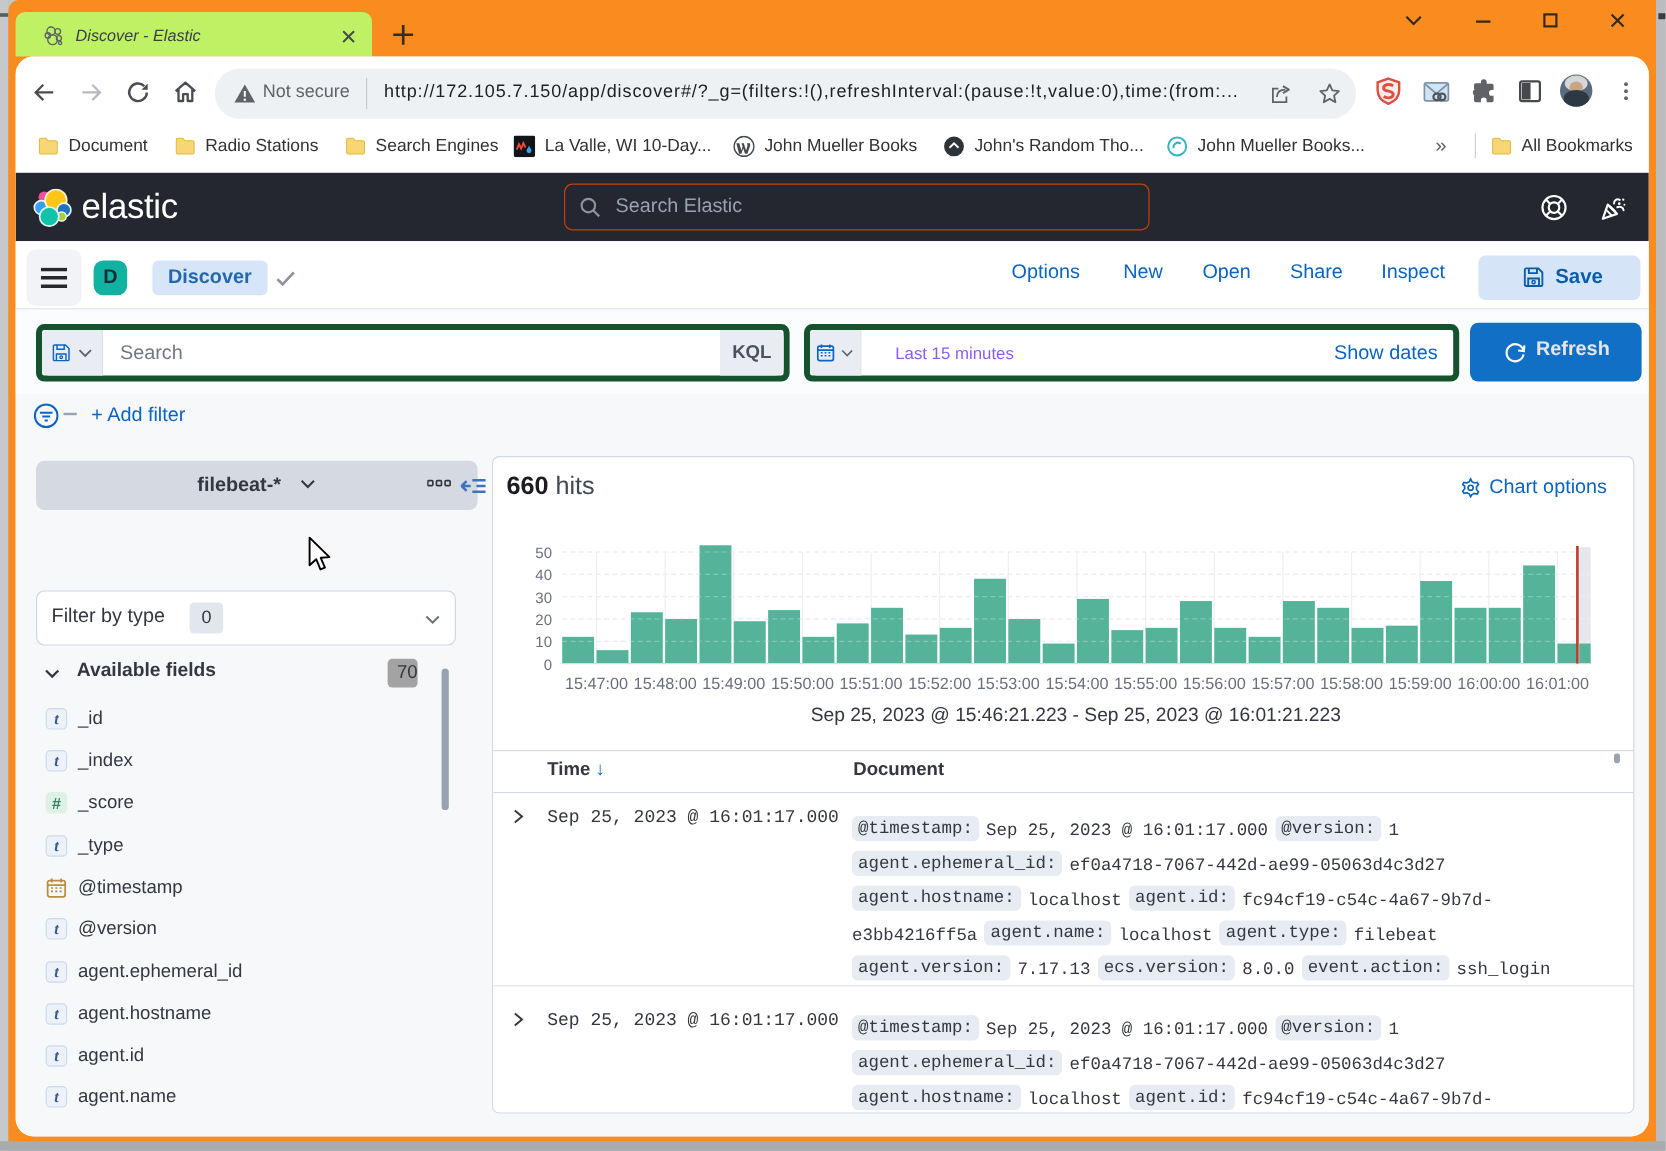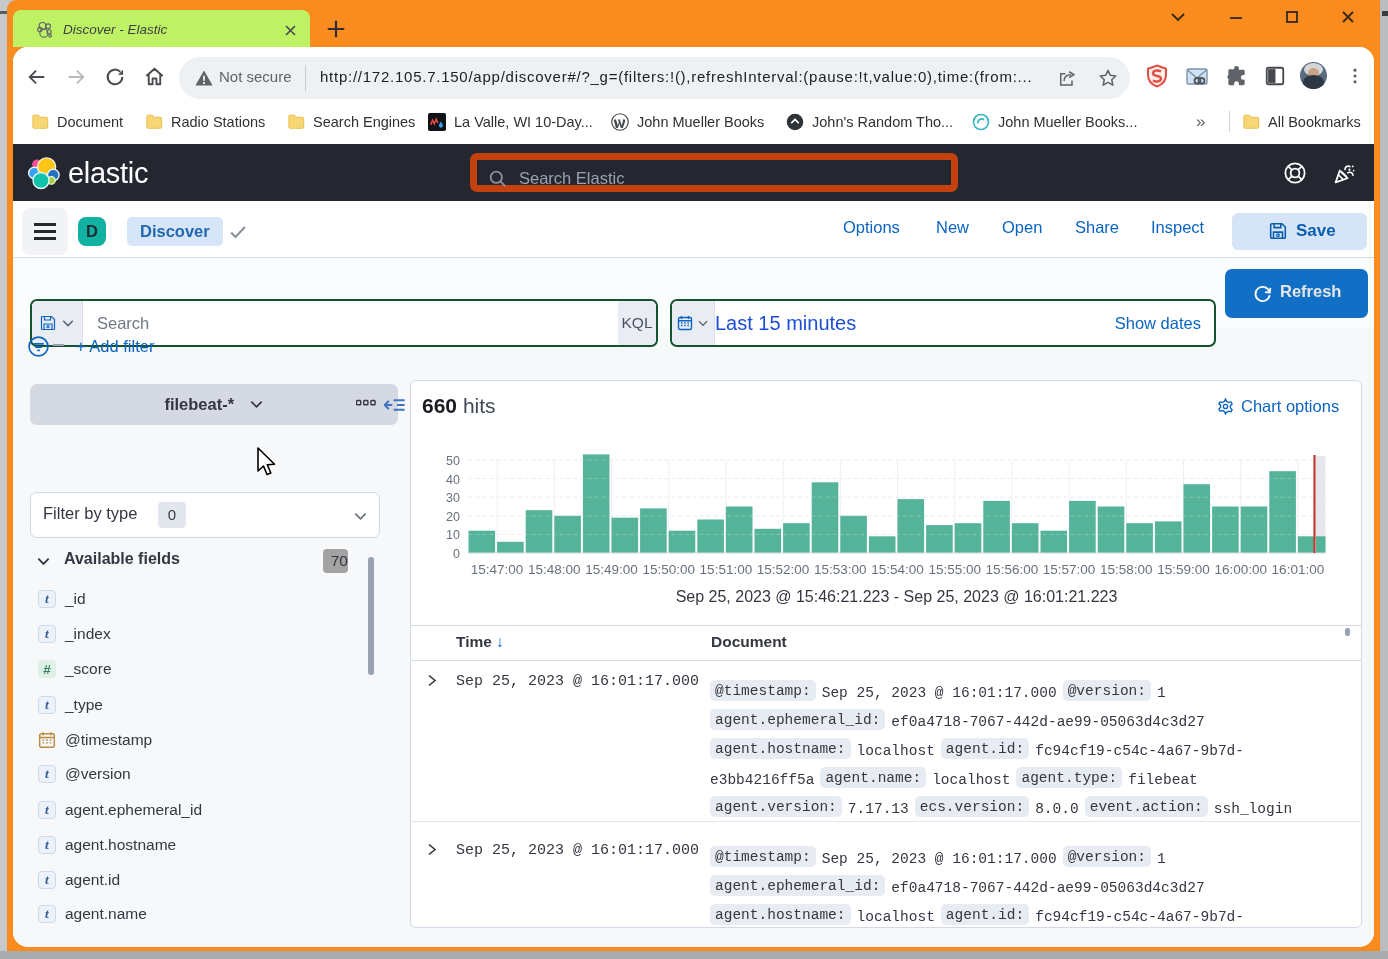--- a/index.html
+++ b/index.html
@@ -21,21 +21,21 @@
   #addr { position:absolute; left:166px; top:10px; width:951px; height:42px; background:#eef1f4; border-radius:21px; }
   
   #bookmarks { left:0; top:58px; width:1361px; height:39px; background:#fff; }
   .bm { position:absolute; top:-3px; height:39px; display:flex; align-items:center; gap:8px; font-size:14.5px; color:#303134; }
   
   #khead { left:0; top:97px; width:1361px; height:57px; background:#24272f; }
   #knav { left:0; top:154px; width:1361px; height:57px; background:#fff; border-bottom:1px solid #d3dae6; }
   #kbody { left:0; top:211px; width:1361px; height:689px; background:#f6f8fa; }
   .navlink { position:absolute; top:17px; font-size:16.5px; color:#0b64c2; }
   
-  .qbar { position:absolute; top:59px; height:48px; background:#fff; border:2px solid #14532d; border-radius:7px; display:flex; align-items:center;margin-top:29px; }
+  .qbar { position:absolute; top:59px; height:48px; background:#fff; border:5px solid #14532d; border-radius:7px; display:flex; align-items:center; }
   .qgrey { background:#e9edf3; height:100%; display:flex; align-items:center; justify-content:center; }
   
   .fieldrow { position:absolute; left:25px; display:flex; align-items:center; gap:9px; font-size:15.5px; color:#343741; }
   .fbadge { width:18px; height:18px; box-sizing:border-box; border-radius:4px; font-size:13.5px; display:flex; align-items:center; justify-content:center; }
   .tb { background:#edf1f9; border:1px solid #cdd9ea; color:#3a5c94; font-style:italic; font-weight:bold; font-family:"Liberation Serif",serif; }
   
   #panel { position:absolute; left:397px; top:122px; width:952px; height:548px; background:#fff; border:1px solid #d3dae6; border-radius:6px; overflow:hidden; }
   .chip { background:#e7ebf2; border-radius:5px; padding:2.5px 5px; }
   .docline { position:absolute; left:299px; height:29px; display:flex; align-items:flex-end; gap:6px; font-family:"Liberation Mono",monospace; font-size:14.5px; color:#343741; white-space:nowrap; }
   .tstamp { position:absolute; left:45px; font-family:"Liberation Mono",monospace; font-size:15px; color:#343741; white-space:nowrap; }
@@ -213,21 +213,21 @@
     <div class="abs" id="khead">
       <svg class="abs" style="left:14px;top:13px" width="34" height="33" viewBox="0 0 34 33">
         <circle cx="9.9" cy="7.3" r="4.8" fill="#f04e98"></circle>
         <circle cx="7.4" cy="16" r="5.8" fill="#36a2ef" stroke="#e8f1fa" stroke-width="1.4"></circle>
         <circle cx="19.6" cy="9.9" r="9" fill="#fec514" stroke="#fdf3d8" stroke-width="1.4"></circle>
         <circle cx="26.3" cy="18" r="5.8" fill="#2173c0" stroke="#e8f1fa" stroke-width="1.4"></circle>
         <circle cx="24.4" cy="23.4" r="3.8" fill="#a5cf43" stroke="#f0f8e2" stroke-width="1.2"></circle>
         <circle cx="14" cy="23.5" r="8" fill="#12c3ac" stroke="#e2f7f4" stroke-width="1.4"></circle>
       </svg>
       <div class="abs" style="left:55px;top:13px;font-size:29px;color:#fff;letter-spacing:-0.3px">elastic</div>
-      <div class="abs" style="left:457px;top:9px;width:488px;height:39px;border:7px solid #c2410c;border-radius:7px;background:#24272f">
+      <div class="abs" style="left:457px;top:9px;width:488px;height:39px;border:1px solid #c2410c;border-radius:7px;background:#24272f">
         <svg class="abs" style="left:12px;top:10px" width="18" height="18" viewBox="0 0 16 16">
             <circle cx="6.5" cy="6.5" r="5" fill="none" stroke="#8c939f" stroke-width="1.6"></circle>
             <path d="M10.2 10.2 L14.5 14.5" stroke="#8c939f" stroke-width="1.6"></path>
           </svg>
         <div class="abs" style="left:42px;top:9px;font-size:16.5px;color:#98a2b3">Search Elastic</div>
       </div>
       <svg class="abs" style="left:1271px;top:18px" width="22" height="22" viewBox="0 0 16 16">
           <circle cx="8" cy="8" r="7" fill="none" stroke="#fff" stroke-width="1.3"></circle>
           <circle cx="8" cy="8" r="3.2" fill="none" stroke="#fff" stroke-width="1.3"></circle>
           <path d="M5.6 5.6 L3.1 3.1 M10.4 5.6 L12.9 3.1 M10.4 10.4 L12.9 12.9 M5.6 10.4 L3.1 12.9" stroke="#fff" stroke-width="1.3"></path>
@@ -271,35 +271,35 @@
         <div class="qgrey" style="width:51px;border-radius:6px 0 0 6px;border-right:1px solid #d9dee8">
           <svg width="16" height="16" viewBox="0 0 16 16">
               <path d="M1.5 2.5 a1 1 0 0 1 1 -1 h9 l3 3 v9 a1 1 0 0 1 -1 1 h-11 a1 1 0 0 1 -1 -1 Z M4.5 1.5 v3.5 h6 v-3.5 M4 14.5 v-5.5 h8 v5.5" fill="none" stroke="#0b64c2" stroke-width="1.2"></path>
               <circle cx="8" cy="11.7" r="1.1" fill="none" stroke="#0b64c2" stroke-width="1.1"></circle>
             </svg>
           <svg style="margin-left:5px" width="14" height="14" viewBox="0 0 16 16">
               <path d="M2.5 5.5 L8 11 L13.5 5.5" stroke="#5a6270" stroke-width="1.7" fill="none"></path>
             </svg>
         </div>
         <div style="flex:1;padding-left:14px;font-size:16.5px;color:#707885">Search</div>
-        <div class="qgrey" style="width:38px;border-radius:0 6px 6px 0;font-size:15.5px;font-weight:normal;color:#4a5160">KQL</div>
+        <div class="qgrey" style="width:53px;border-radius:0 6px 6px 0;font-size:15.5px;font-weight:bold;color:#4a5160">KQL</div>
       </div>
 
       <div class="qbar" style="left:657px;top:12px;width:546px">
         <div class="qgrey" style="width:43px;border-radius:6px 0 0 6px;border-right:1px solid #d9dee8">
           <svg width="16" height="16" viewBox="0 0 16 16">
               <rect x="1.5" y="2.5" width="13" height="12" rx="1.5" fill="none" stroke="#0b64c2" stroke-width="1.4"></rect>
               <path d="M4.5 1 v3 M11.5 1 v3 M1.5 5.8 h13" stroke="#0b64c2" stroke-width="1.4"></path>
               <path d="M4 8 h1.5 M7.2 8 h1.5 M10.4 8 h1.5 M4 10.5 h1.5 M7.2 10.5 h1.5 M10.4 10.5 h1.5" stroke="#0b64c2" stroke-width="1.3"></path>
             </svg>
           <svg style="margin-left:4px" width="12" height="12" viewBox="0 0 16 16">
               <path d="M2.5 5.5 L8 11 L13.5 5.5" stroke="#5a6270" stroke-width="1.8" fill="none"></path>
             </svg>
         </div>
-        <div style="flex:1;font-size:20px;color:#1d4ed8">Last 15 minutes</div>
+        <div style="flex:1;padding-left:28px;font-size:14px;color:#8b5cf6">Last 15 minutes</div>
         <div style="padding-right:13px;font-size:16.5px;color:#0b64c2">Show dates</div>
       </div>
       <div class="abs" style="left:1212px;top:11px;width:143px;height:49px;background:#1170c6;border-radius:7px">
         <svg class="abs" style="left:28px;top:15px" width="19" height="19" viewBox="0 0 16 16">
             <path d="M13.8 6.5 A 6 6 0 1 0 14 9.5" fill="none" stroke="#fff" stroke-width="1.5"></path>
             <path d="M14.6 3.2 L14.2 7.2 L10.2 6.8" fill="none" stroke="#fff" stroke-width="1.5"></path>
           </svg>
         <div class="abs" style="left:55px;top:13px;font-size:16.5px;font-weight:bold;color:#e5e5e5">Refresh</div>
       </div>
 

